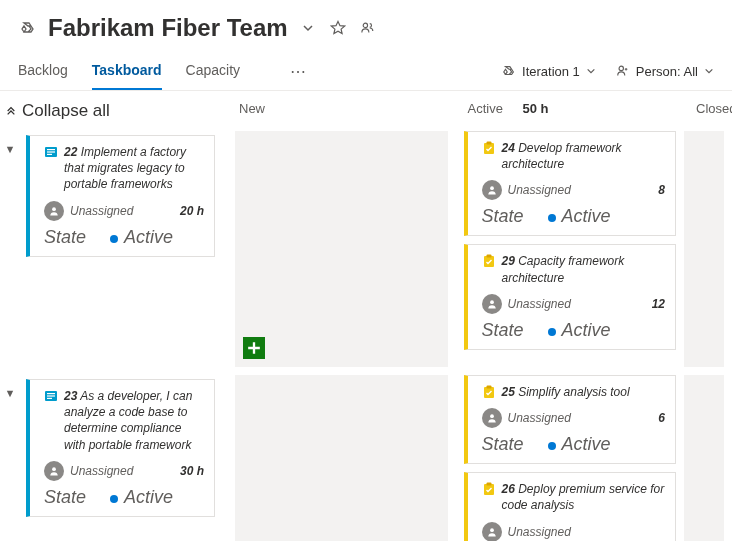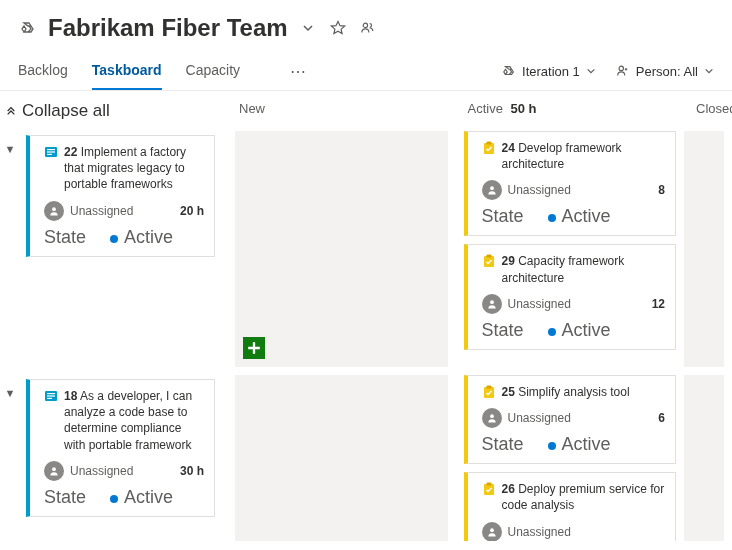--- a/index.html
+++ b/index.html
@@ -14,21 +14,21 @@
     .tab { padding: 10px 0; margin-right: 24px; font-size: 14px; color: #605e5c; cursor: pointer; border-bottom: 2px solid transparent; }
     .tab.active { color: #005a9e; font-weight: 600; border-bottom: 2px solid #0078d4; }
     .more-btn { padding: 6px; color: #605e5c; cursor: pointer; font-size: 16px; letter-spacing: 2px; margin-left: 20px; }
     .filters { margin-left: auto; display: flex; align-items: center; gap: 20px; }
     .filter { display: flex; align-items: center; gap: 6px; color: #323130; cursor: pointer; font-size: 13px; }
     .filter svg { color: #605e5c; }
     
     .board { display: flex; height: calc(100% - 100px); overflow: hidden; }
     .collapse-row { display: flex; align-items: center; gap: 6px; padding: 10px 6px; font-size: 17px; color: #323130; cursor: pointer; }
     .col-header { padding: 10px 14px; font-size: 13px; color: #605e5c; }
-    .col-header .hours { color: #323130; font-weight: 600; margin-left: 4px; }
+    .col-header .hours { color: #323130; font-weight: 600; margin-left: 16px; }
     
     .backlog-card, .task-card { background: #fff; border: 1px solid #e1dfdd; margin-bottom: 8px; padding: 8px 10px 8px 14px; font-size: 12px; position: relative; }
     .backlog-card { margin: 0 10px 8px 10px; border-left: 4px solid #009ccc; }
     .task-card { border-left: 4px solid #f2c811; }
     
     .card-title-row { display: flex; align-items: flex-start; gap: 6px; }
     .card-id { font-weight: 600; }
     .card-title { line-height: 1.35; }
     .card-body-row { display: flex; align-items: center; margin-top: 8px; gap: 6px; }
     .assignee-icon { width: 20px; height: 20px; border-radius: 50%; background: #8a8886; display: inline-flex; align-items: center; justify-content: center; color: #fff; flex-shrink: 0; }
@@ -41,21 +41,21 @@
     .backlog-item-wrap { position: relative; padding-left: 4px; }
     
     .add-btn { position: absolute; bottom: 8px; left: 8px; width: 22px; height: 22px; background: #107c10; color: #fff; display: flex; align-items: center; justify-content: center; font-size: 18px; cursor: pointer; }
     .lane-backlog { width: 225px; flex-shrink: 0; padding: 4px 0; }
     .lane-col { flex: 1; padding: 0; position: relative; }
     .lane-col.new-col { background: #f3f2f1; margin: 0 8px 8px 10px; min-height: 100%; }
     .lane-col.active-col { padding: 0 8px; }
     .lane-col.closed-col { background: #f3f2f1; margin: 0 8px 8px 0; width: 40px; flex: 0 0 40px; }
     
     .lanes-container { overflow-y: auto; height: calc(100% - 36px); }
-    .lane-row { display: flex; min-height: 240px; }
+    .lane-row { display: flex; min-height: 240px; font-style: italic; }
     
     .wi-icon { width: 14px; height: 14px; flex-shrink: 0; display: inline-flex; margin-top: 1px; }
     .icon-pbi { color: #009ccc; }
     .icon-task { color: #f2c811; }
   </style>
 </head>
 <body>
 
 <div class="header">
   <span class="icon-btn">
@@ -246,21 +246,21 @@
       <div class="backlog-card" style="margin-left:22px;">
         <div class="card-title-row">
           <span class="wi-icon icon-pbi">
                     <svg viewBox="0 0 14 14" width="14" height="14">
                       <rect x="1" y="2" width="12" height="10" rx="1" fill="#009ccc"></rect>
                       <rect x="3" y="4" width="8" height="1.2" fill="#fff"></rect>
                       <rect x="3" y="6.4" width="8" height="1.2" fill="#fff"></rect>
                       <rect x="3" y="8.8" width="5" height="1.2" fill="#fff"></rect>
                     </svg>
                   </span>
-          <span><span class="card-id">18</span> <span class="card-title">As a developer, I can analyze a code base to determine compliance with portable framework</span></span>
+          <span><span class="card-id">23</span> <span class="card-title">As a developer, I can analyze a code base to determine compliance with portable framework</span></span>
         </div>
         <div class="card-body-row">
           <span class="assignee-icon">
                     <svg viewBox="0 0 16 16" width="12" height="12" fill="#fff">
                       <circle cx="8" cy="5.5" r="2.5"></circle>
                       <path d="M3 14c0-3 2.2-4.5 5-4.5s5 1.5 5 4.5"></path>
                     </svg>
                   </span>
           <span class="assignee-text">Unassigned</span>
           <span class="hours-text">30 h</span>

